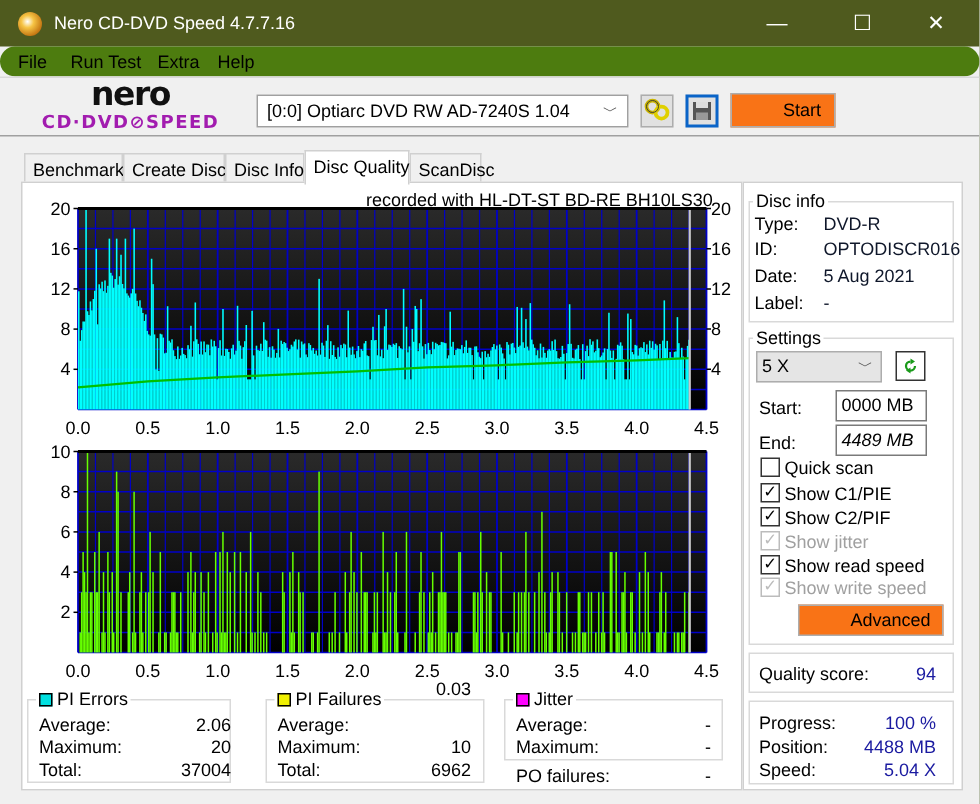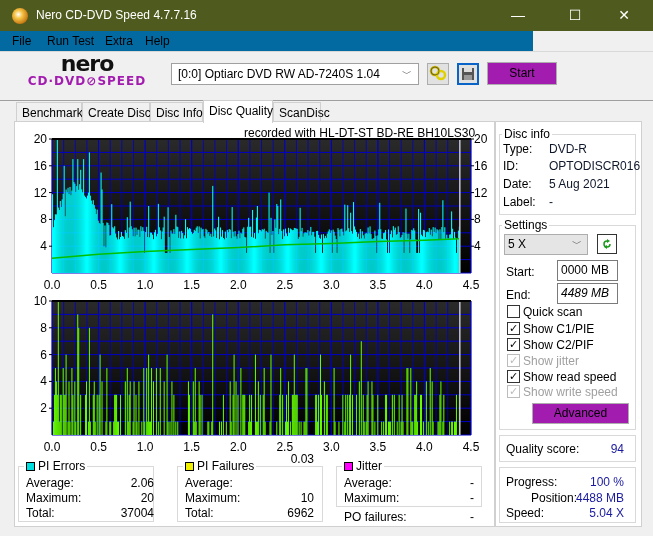--- a/index.html
+++ b/index.html
@@ -2,30 +2,30 @@
 <html><head>
 <meta charset="utf-8">
 <style>
   * { box-sizing: border-box; margin: 0; padding: 0; }
   body { width: 653px; height: 536px; background: #5a6a3a; font-family: "Liberation Sans", sans-serif; font-size: 12px; color: #000; overflow: hidden; position: relative; }
   .window { position: absolute; left: 0; top: 0; width: 653px; height: 536px; background: #f0f0f0; }
   .titlebar { position: absolute; left: 0; top: 0; width: 653px; height: 31px; background: #4f5a1e; color: #fff; }
   .titlebar .app-icon { position: absolute; left: 12px; top: 8px; width: 16px; height: 16px; border-radius: 50%; background: radial-gradient(circle at 40% 40%, #fff 0, #f6c445 30%, #c77a14 70%, #7a4a0c 100%); }
   .titlebar .title { position: absolute; left: 36px; top: 8px; font-size: 12px; }
   .titlebar .wbtn { position: absolute; top: 0; width: 46px; height: 31px; text-align: center; line-height: 31px; font-size: 14px; color: #fff; }
-  .menubar { position: absolute; left: 0; top: 31px; width: 533px; height: 20px; background: #0369a1; }
+  .menubar { position: absolute; left: 0; top: 31px; width: 653px; height: 20px; background: #4d7c0f; border-radius: 10px; }
   .menubar span { position: absolute; top: 3px; font-size: 12px; }
-  .toolbar { position: absolute; left: 0; top: 51px; width: 653px; height: 50px; background: #f0f0f0; border-top: 1px solid #d9d9d9; border-bottom: 1px solid #a0a0a0; }
+  .toolbar { position: absolute; left: 0; top: 51px; width: 653px; height: 40px; background: #f0f0f0; border-top: 1px solid #d9d9d9; border-bottom: 1px solid #a0a0a0; }
   .logo { position: absolute; left: 12px; top: 2px; width: 150px; height: 36px; text-align: center; }
   .logo .nero { font-family: "DejaVu Sans", sans-serif; font-weight: bold; font-size: 22px; line-height: 20px; letter-spacing: -1px; color: #111; }
   .logo .cddvd { font-family: "DejaVu Sans", sans-serif; font-weight: bold; font-size: 12px; line-height: 14px; letter-spacing: 1px; color: #a21caf; }
   .drive-select { position: absolute; left: 171px; top: 11px; width: 248px; height: 22px; background: #fff; border: 1px solid #a0a0a0; padding: 3px 0 0 6px; font-size: 12px; }
   .drive-select .chev { position: absolute; right: 6px; top: 3px; font-size: 10px; color: #555; }
   .icon-btn { position: absolute; top: 11px; width: 22px; height: 22px; background: #e1e1e1; border: 1px solid #adadad; text-align: center; }
-  .btn { position: absolute; background: #a21caf; border: 1px solid #adadad; text-align: center; font-size: 12px; }
+  .btn { position: absolute; background: #f97316; border: 1px solid #adadad; font-size: 12px; padding-left: 34px; }
   .tabs { position: absolute; left: 16px; top: 100px; height: 22px; }
   .tab { position: absolute; top: 2px; height: 20px; background: #f0f0f0; border: 1px solid #d0d0d0; border-bottom: none; padding: 3px 5px 0 5px; font-size: 12px; white-space: nowrap; }
   .tab.active { top: 0; height: 23px; background: #fff; z-index: 2; }
   .panel { position: absolute; left: 14px; top: 121px; width: 481px; height: 406px; background: #fff; border: 1px solid #d0d0d0; }
   .chart-caption { position: absolute; left: 244px; top: 126px; font-size: 12px; }
   .chart { position: absolute; }
   .sidepanel { position: absolute; left: 495px; top: 121px; width: 147px; height: 406px; background: #fff; border: 1px solid #d0d0d0; }
   .group { position: absolute; border: 1px solid #d9d9d9; }
   .group-title { position: absolute; background: #fff; font-size: 12px; padding: 0 2px; }
   .lbl { position: absolute; font-size: 12px; }
@@ -978,17 +978,17 @@
   <span class="cb-label disabled" style="left:523px; top:385px;">Show write speed</span>
   <div class="btn" style="left:532px; top:403px; width:97px; height:21px; line-height:19px;">Advanced</div>
 
   <div class="group" style="left:499px; top:435px; width:137px; height:27px;"></div>
   <span class="lbl" style="left:506px; top:442px;">Quality score:</span>
   <span class="rval" style="left:580px; top:442px; width:44px; color:#1a1aa0;">94</span>
 
   <div class="group" style="left:499px; top:467px; width:137px; height:56px;"></div>
   <span class="lbl" style="left:506px; top:475px;">Progress:</span>
   <span class="rval" style="left:560px; top:475px; width:64px; color:#1a1aa0;">100 %</span>
-  <span class="lbl" style="left:531px; top:491px;">Position:</span>
+  <span class="lbl" style="left:506px; top:491px;">Position:</span>
   <span class="rval" style="left:560px; top:491px; width:64px; color:#1a1aa0;">4488 MB</span>
   <span class="lbl" style="left:506px; top:506px;">Speed:</span>
   <span class="rval" style="left:560px; top:506px; width:64px; color:#1a1aa0;">5.04 X</span>
 </div>
 
 </body></html>

